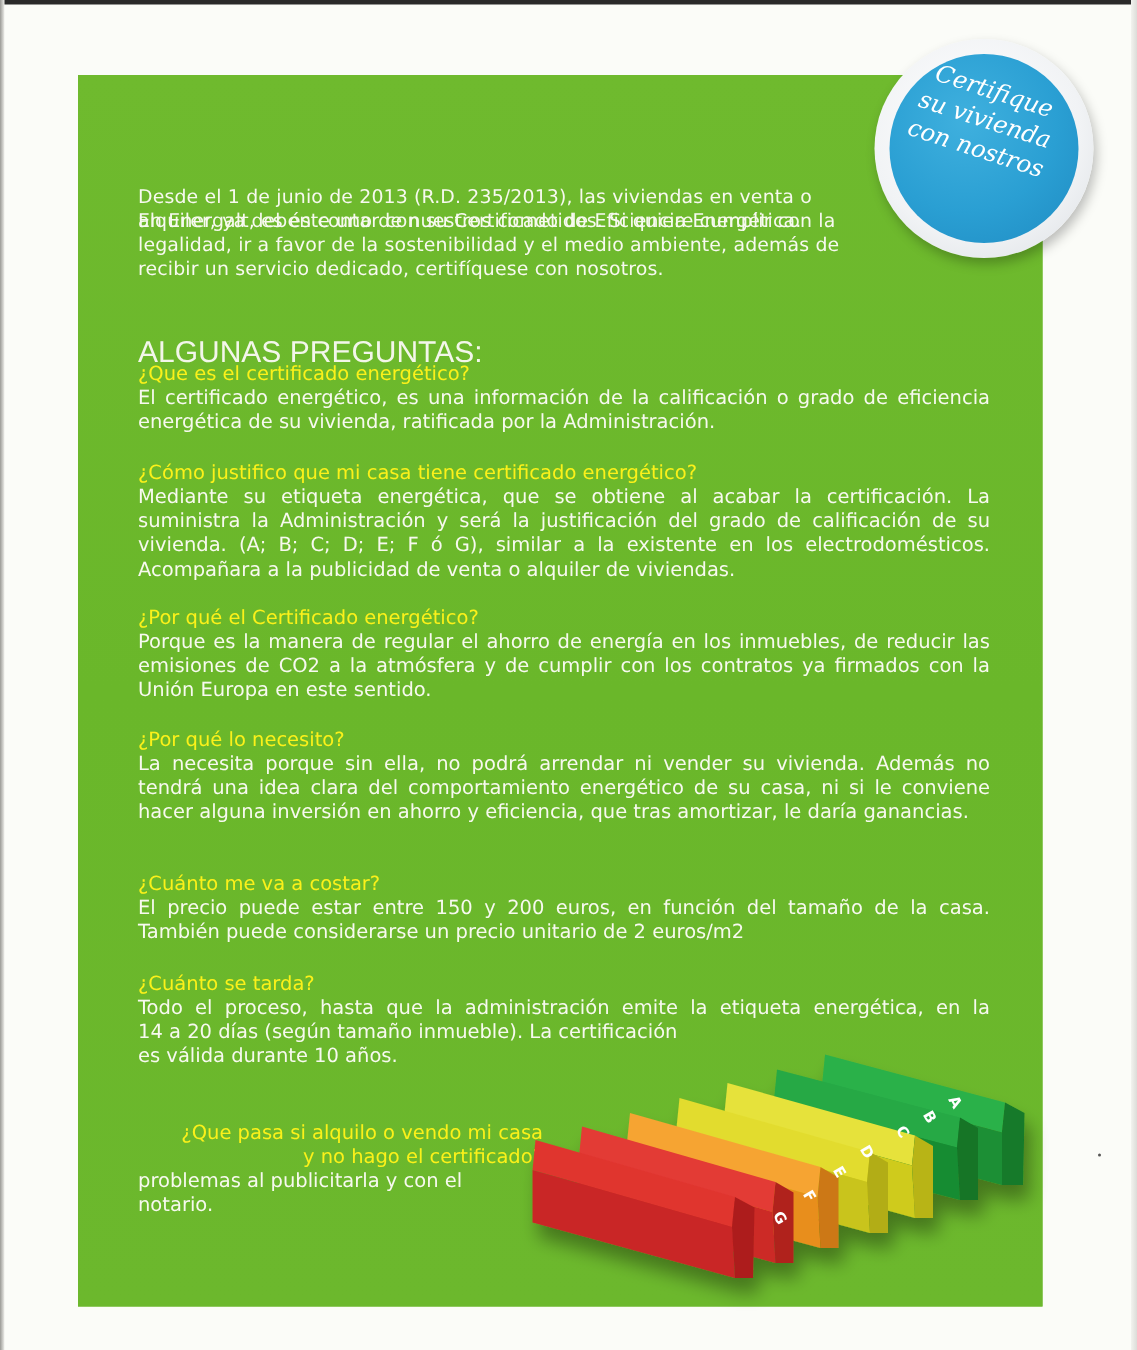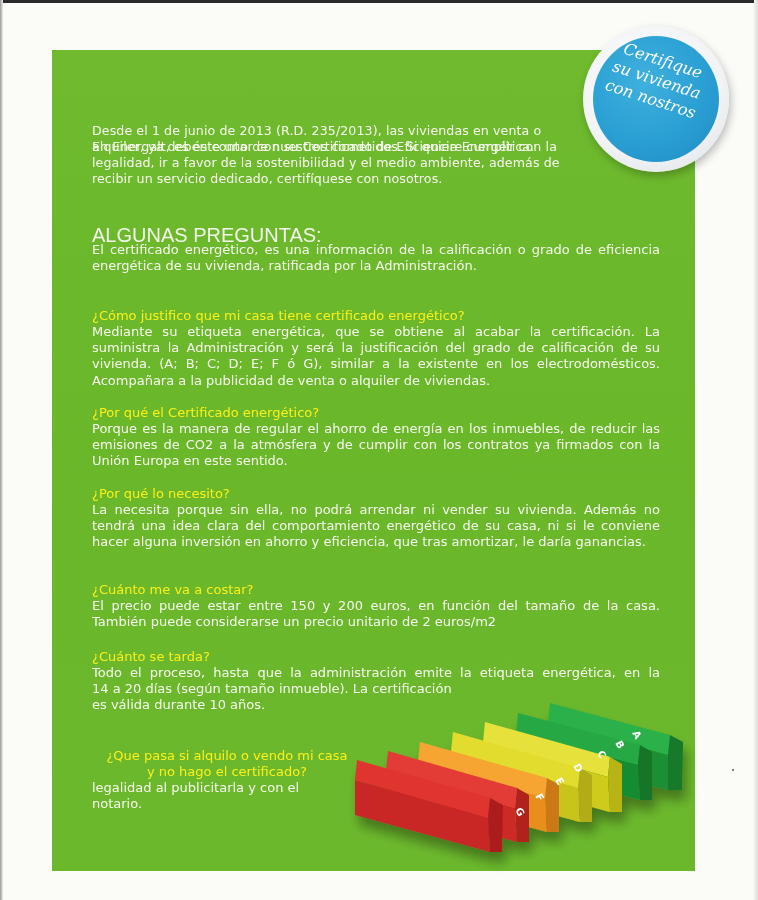--- a/index.html
+++ b/index.html
@@ -32,21 +32,21 @@
   .q1 { top:242px; }
   .q2 { top:308px; }
   .q3 { top:405px; }
   .q4 { top:486px; }
   .q5 { top:582px; }
   .q6 { top:649px; }
   .q6 .answer { text-align:left; }
   .q6 .ans-line { display:block; }
   .q6 .ans-line.full { text-align:justify; text-align-last:justify; width:568px; }
   .q7 { top:748px; width:270px; }
-  .q7 .answer, .q7 .question { text-align:center; }
+  .q7 .answer, .q7 .question { text-align:right; }
 
   
   .badge {
     position:absolute; left:583px; top:26px; width:146px; height:146px; border-radius:50%;
     background:radial-gradient(circle at 45% 40%, #ffffff 0%, #f1f3f5 60%, #d9dde2 100%);
     box-shadow:2px 4px 8px rgba(0,0,0,0.25);
   }
   .badge-inner {
     position:absolute; left:10px; top:10px; width:126px; height:126px; border-radius:50%;
     background:radial-gradient(circle at 40% 35%, #3fb0de 0%, #2a9fd3 55%, #1f8bc2 100%);
@@ -80,20 +80,21 @@
     </div>
   </div>
 </div>
 
 <div class="text intro1">Desde el 1 de junio de 2013 (R.D. 235/2013), las viviendas en venta o alquiler, ya deben contar con su Certificado de Eficiencia Energética.</div>
 <div class="text intro2">En Energalt, es éste uno de nuestros cometidos. Si quiere cumplir con la legalidad, ir a favor de la sostenibilidad y el medio ambiente, además de recibir un servicio dedicado, certifíquese con nosotros.</div>
 
 <div class="section-title">ALGUNAS PREGUNTAS:</div>
 
 <div class="q q1">
+  <span class="question">¿Que es el certificado energético?</span>
   <span class="answer">El certificado energético, es una información de la calificación o grado de eficiencia energética de su vivienda, ratificada por la Administración.</span>
 </div>
 <div class="q q2">
   <span class="question">¿Cómo justifico que mi casa tiene certificado energético?</span>
   <span class="answer">Mediante su etiqueta energética, que se obtiene al acabar la certificación. La suministra la Administración y será la justificación del grado de calificación de su vivienda. (A; B; C; D; E; F ó G), similar a la existente en los electrodomésticos. Acompañara a la publicidad de venta o alquiler de viviendas.</span>
 </div>
 <div class="q q3">
   <span class="question">¿Por qué el Certificado energético?</span>
   <span class="answer">Porque es la manera de regular el ahorro de energía en los inmuebles, de reducir las emisiones de CO2 a la atmósfera y de cumplir con los contratos ya firmados con la Unión Europa en este sentido.</span>
 </div>
@@ -112,21 +113,21 @@
     <span class="ans-line">14 a 20 días (según tamaño inmueble). La certificación</span>
     <span class="ans-line">es válida durante 10 años.</span>
   </span>
 </div>
 <div class="q q7">
   <span class="question">
     <span style="display:block">¿Que pasa si alquilo o vendo mi casa</span>
     <span style="display:block">y no hago el certificado?</span>
   </span>
   <span class="answer">
-    <span style="display:block">legalidad al publicitarla y con el</span>
+    <span style="display:block">problemas al publicitarla y con el</span>
     <span style="display:block">notario.</span>
   </span>
 </div>
 
 <svg class="bars" viewBox="0 0 758 900" width="758" height="900">
   <defs>
     <filter id="sh" x="-20%" y="-20%" width="140%" height="160%">
       <feGaussianBlur in="SourceAlpha" stdDeviation="6"></feGaussianBlur>
       <feOffset dx="4" dy="10" result="b"></feOffset>
       <feComponentTransfer>

